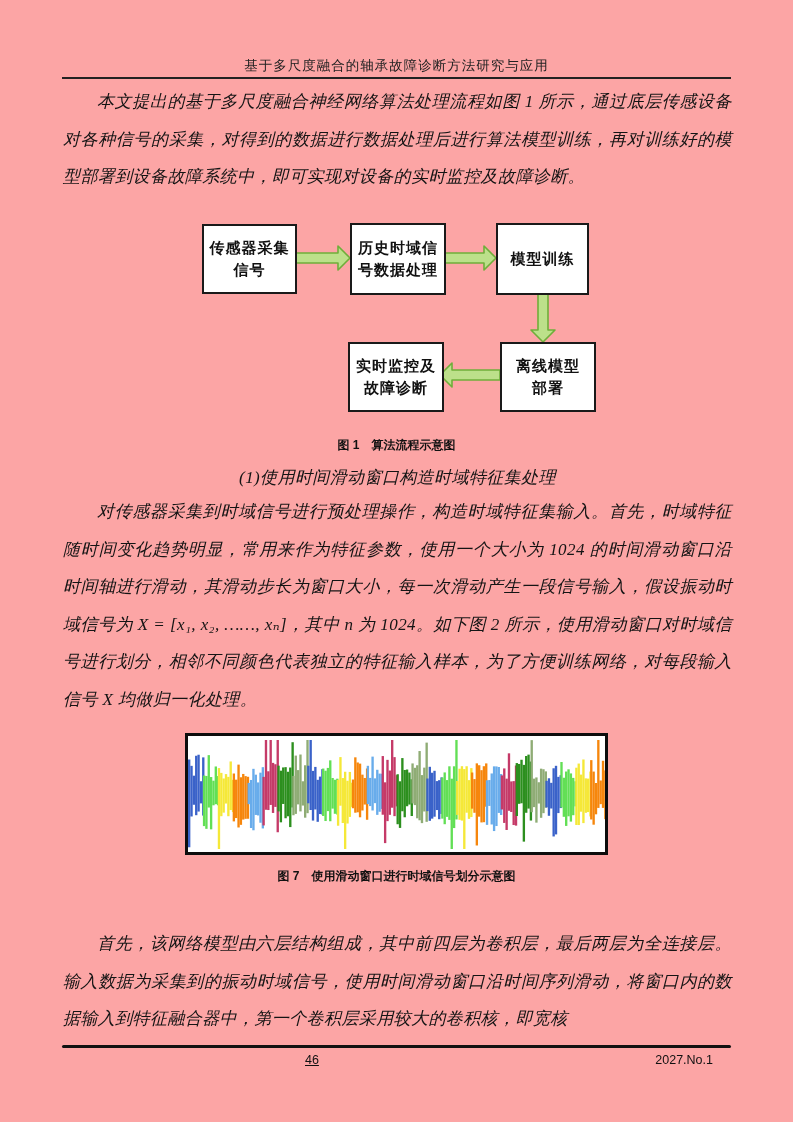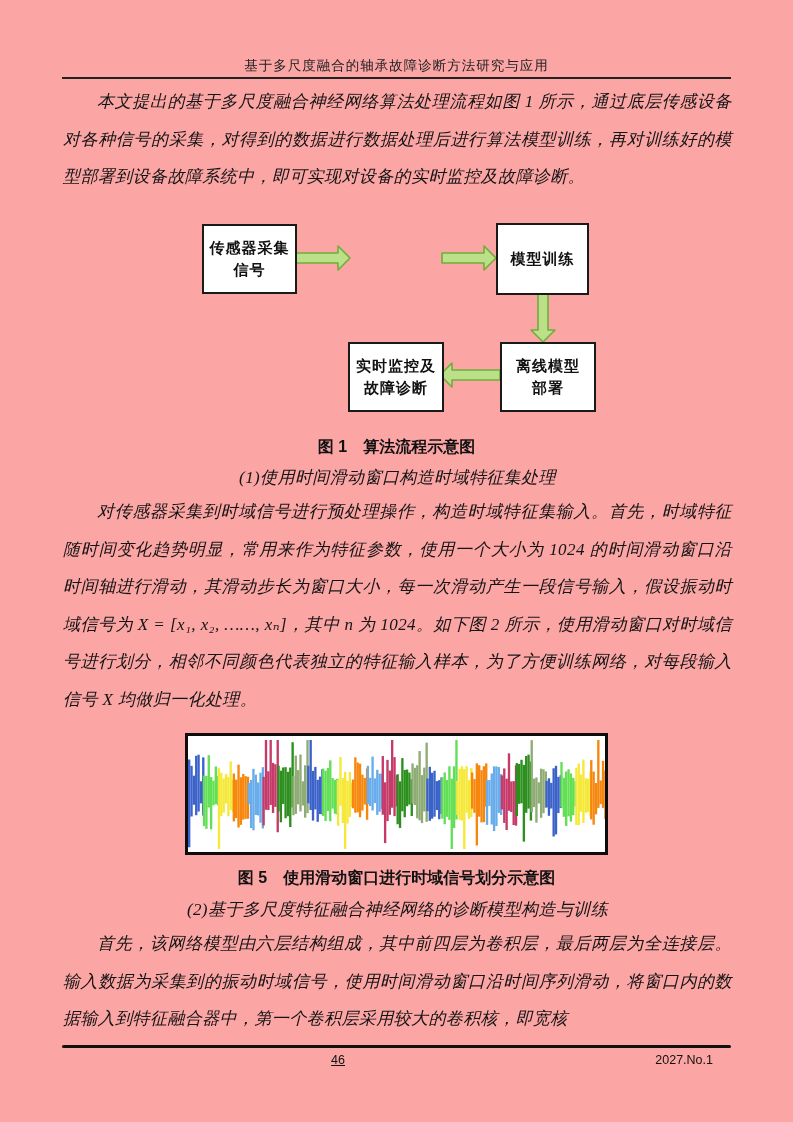--- a/index.html
+++ b/index.html
@@ -39,32 +39,32 @@
   .fc-box{
     position:absolute;border:2px solid #1a1a1a;background:#ffffff;
     display:flex;align-items:center;justify-content:center;
     text-align:center;font-weight:bold;font-size:15px;line-height:1.5;
     white-space:pre-line;letter-spacing:1px;color:#111;
   }
   
   .caption{
     position:absolute;left:62px;width:669px;text-align:center;
     font-family:"Liberation Sans","DejaVu Sans",sans-serif;
-    font-weight:bold;font-size:16px;color:#111;white-space:pre-wrap;
+    font-weight:bold;font-size:12px;color:#111;white-space:pre-wrap;
   }
   
   .wave-frame{
     position:absolute;left:185px;top:733px;width:417px;height:116px;
     border:3px solid #0d0d0d;background:#ffffff;
   }
   .wave-frame svg{display:block;width:417px;height:116px;}
   
   .foot-rule{position:absolute;top:1045px;left:62px;width:669px;height:3px;background:#111;border-radius:2px;}
   .page-num{
-    position:absolute;top:1053px;left:305px;width:40px;text-align:right;
+    position:absolute;top:1053px;left:305px;width:40px;text-align:left;
     font-family:"Liberation Sans","DejaVu Sans",sans-serif;font-size:12.5px;color:#111;text-decoration:underline;
   }
   .issue{
     position:absolute;top:1053px;right:80px;
     font-family:"Liberation Sans","DejaVu Sans",sans-serif;font-size:12.5px;color:#111;
   }
 </style>
 </head>
 <body>
 
@@ -77,20 +77,22 @@
 
   <div class="flowchart">
     <svg class="fc-svg" viewBox="0 0 440 200">
       <polygon class="fc-arrow" points="113,42 158,42 158,35 170,47 158,59 158,52 113,52"></polygon>
       <polygon class="fc-arrow" points="262,42 304,42 304,35 316,47 304,59 304,52 262,52"></polygon>
       <polygon class="fc-arrow" points="358,80 358,119 351,119 363,131 375,119 368,119 368,80"></polygon>
       <polygon class="fc-arrow" points="320,159 272,159 272,152 260,164 272,176 272,169 320,169"></polygon>
     </svg>
     <div class="fc-box" style="left:22px;top:13px;width:91px;height:66px">传感器采集
 信号</div>
+    <div class="fc-box" style="left:170px;top:12px;width:92px;height:68px">历史时域信
+号数据处理</div>
     <div class="fc-box" style="left:320px;top:131px;width:92px;height:66px">离线模型
 部署</div>
     <div class="fc-box" style="left:316px;top:12px;width:89px;height:68px">模型训练</div>
     <div class="fc-box" style="left:168px;top:131px;width:92px;height:66px">实时监控及
 故障诊断</div>
   </div>
 
   <div class="caption" style="top:437px">图 1　算法流程示意图</div>
 
   <p class="body-text section" style="top:458px">(1)使用时间滑动窗口构造时域特征集处理</p>
@@ -291,23 +293,22 @@
         <rect x="402.11" y="24.12" width="2.35" height="59.36" fill="#f6860c"></rect>
         <rect x="404.46" y="35.57" width="2.35" height="53.12" fill="#f6860c"></rect>
         <rect x="406.81" y="47.00" width="2.35" height="31.31" fill="#f6860c"></rect>
         <rect x="409.16" y="4.00" width="2.35" height="67.92" fill="#f6860c"></rect>
         <rect x="411.51" y="44.50" width="2.35" height="23.65" fill="#f6860c"></rect>
         <rect x="413.86" y="24.78" width="2.35" height="47.12" fill="#f6860c"></rect>
         <rect x="416.21" y="34.40" width="2.35" height="48.76" fill="#f6860c"></rect>
       </svg>
   </div>
 
-  <div class="caption" style="top:868px">图 5　使用滑动窗口进行时域信号划分示意图</div>
-
-  <p class="body-text section" style="top:890px">(2)基于多尺度特征融合神经网络的诊断模型构造与训练</p>
+  <div class="caption" style="top:868px">图 7　使用滑动窗口进行时域信号划分示意图</div>
+
 
   <p class="body-text indent" style="top:924px">首先，该网络模型由六层结构组成，其中前四层为卷积层，最后两层为全连接层。输入数据为采集到的振动时域信号，使用时间滑动窗口沿时间序列滑动，将窗口内的数据输入到特征融合器中，第一个卷积层采用较大的卷积核，即宽核</p>
 
   <div class="foot-rule"></div>
   <span class="page-num">46</span>
   <span class="issue">2027.No.1</span>
 
 </div>
 
 </body></html>

